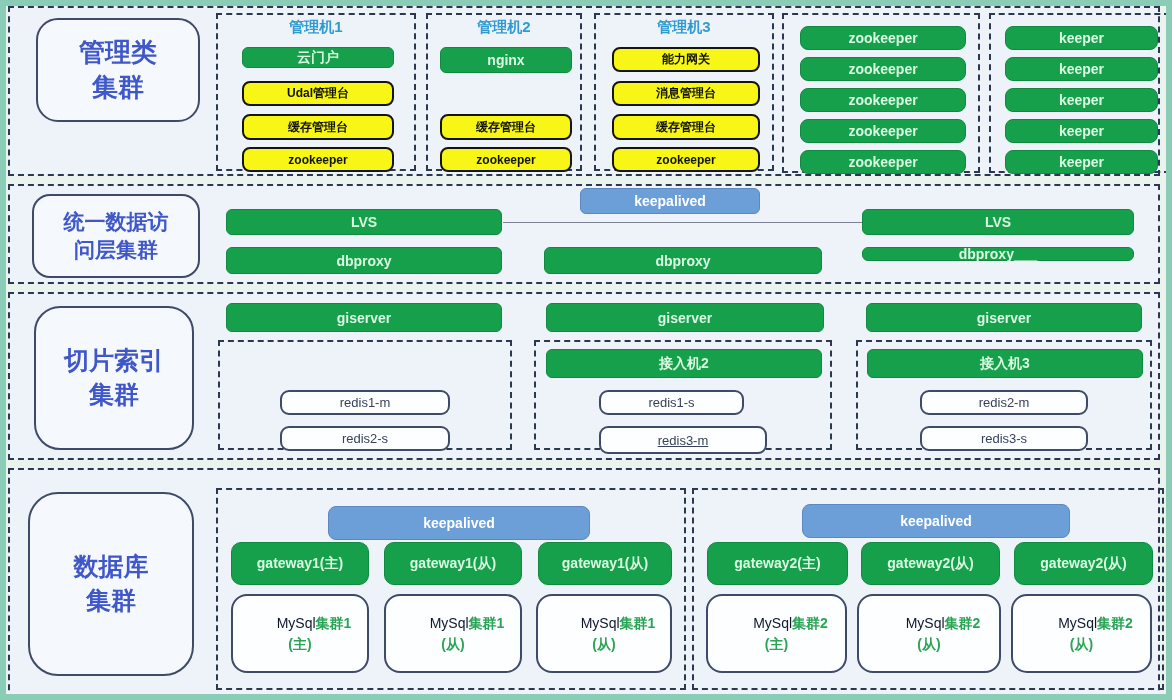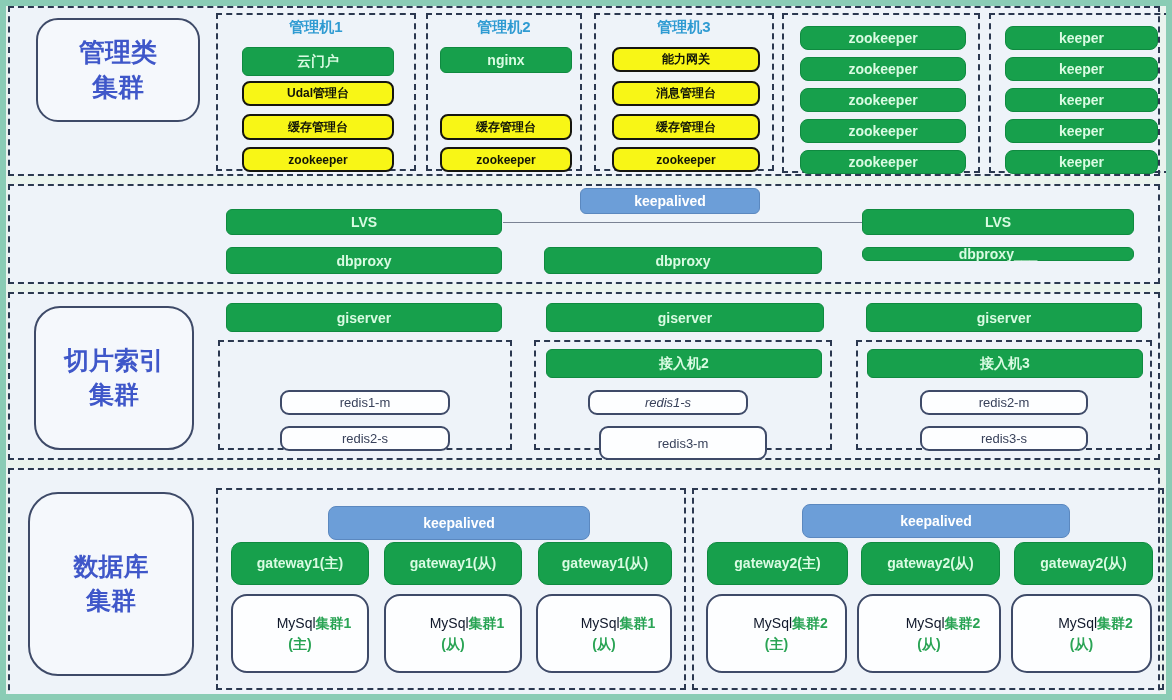--- a/index.html
+++ b/index.html
@@ -33,21 +33,21 @@
 
 <div id="canvas">
 
   <div class="section" style="left:2px;top:0px;width:1152px;height:170px;">
     <div class="lbl" style="left:26px;top:10px;width:164px;height:104px;border-radius:22px;font-size:26px;padding:0 40px;">
       <span>管理类集群</span>
     </div>
 
     <div class="sub" style="left:206px;top:5px;width:200px;height:158px;">
       <div class="mtitle" style="top:3px;">管理机1</div>
-      <div class="g" style="left:24px;top:32px;width:152px;height:29px;">
+      <div class="g" style="left:24px;top:32px;width:152px;height:21px;">
         <span>云门户</span>
         </div>
       <div class="y" style="left:24px;top:66px;width:152px;height:25px;">
         <span>Udal管理台</span>
         </div>
       <div class="y" style="left:24px;top:99px;width:152px;height:26px;">
         <span>缓存管理台</span>
         </div>
       <div class="y" style="left:24px;top:132px;width:152px;height:25px;">
         <span>zookeeper</span>
@@ -114,20 +114,23 @@
       <div class="g" style="left:14px;top:104px;width:153px;height:24px;border-radius:8px;">
         <span>keeper</span>
         </div>
       <div class="g" style="left:14px;top:135px;width:153px;height:24px;border-radius:8px;">
         <span>keeper</span>
         </div>
     </div>
   </div>
 
   <div class="section" style="left:2px;top:178px;width:1152px;height:100px;">
+    <div class="lbl" style="left:22px;top:8px;width:168px;height:84px;border-radius:18px;font-size:21px;padding:0 24px;">
+      <span>统一数据访问层集群</span>
+    </div>
     <div class="hline" style="left:493px;top:36px;width:359px;"></div>
     <div class="b" style="left:570px;top:2px;width:180px;height:26px;">
       <span>keepalived</span>
       </div>
     <div class="g" style="left:216px;top:23px;width:276px;height:26px;">
       <span>LVS</span>
       </div>
     <div class="g" style="left:852px;top:23px;width:272px;height:26px;">
       <span>LVS</span>
       </div>
@@ -159,24 +162,24 @@
         </div>
     </div>
 
     <div class="g" style="left:536px;top:9px;width:278px;height:29px;">
       <span>giserver</span>
       </div>
     <div class="sub" style="left:524px;top:46px;width:298px;height:110px;">
       <div class="g" style="left:10px;top:7px;width:276px;height:29px;">
         <span>接入机2</span>
         </div>
-      <div class="w" style="left:52px;top:48px;width:160px;height:25px;font-style:italic;">
+      <div class="w" style="left:63px;top:48px;width:145px;height:25px;">
         <span>redis1-s</span>
         </div>
-      <div class="w" style="left:63px;top:84px;width:168px;height:34px;">
+      <div class="w" style="left:63px;top:84px;width:168px;height:28px;text-decoration:underline;">
         <span>redis3-m</span>
         </div>
     </div>
 
     <div class="g" style="left:856px;top:9px;width:276px;height:29px;">
       <span>giserver</span>
       </div>
     <div class="sub" style="left:846px;top:46px;width:296px;height:110px;">
       <div class="g" style="left:9px;top:7px;width:276px;height:29px;">
         <span>接入机3</span>

